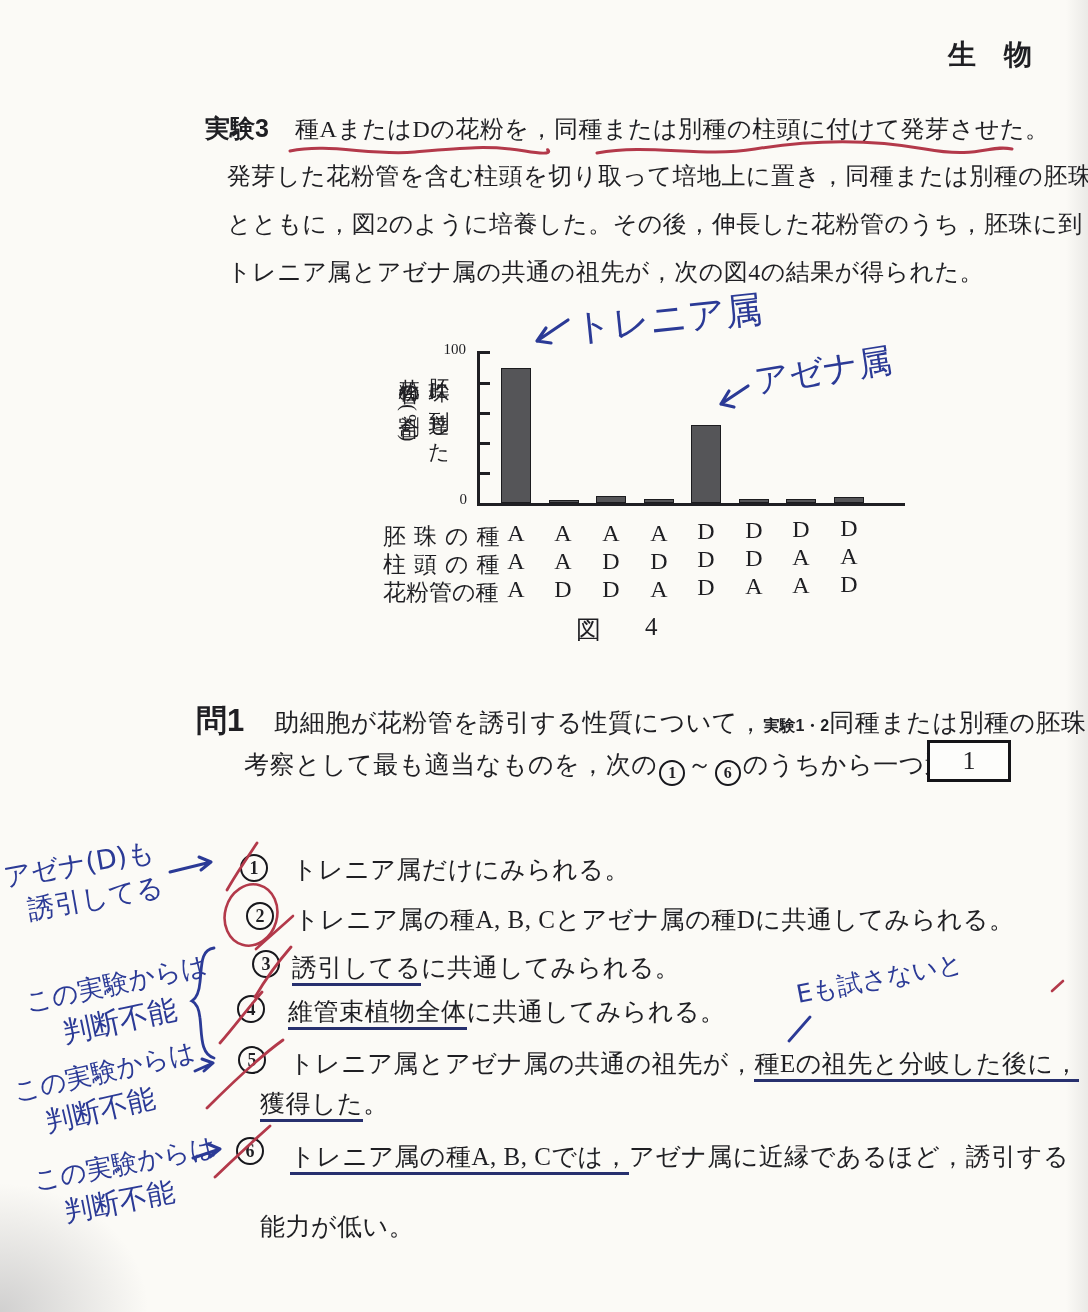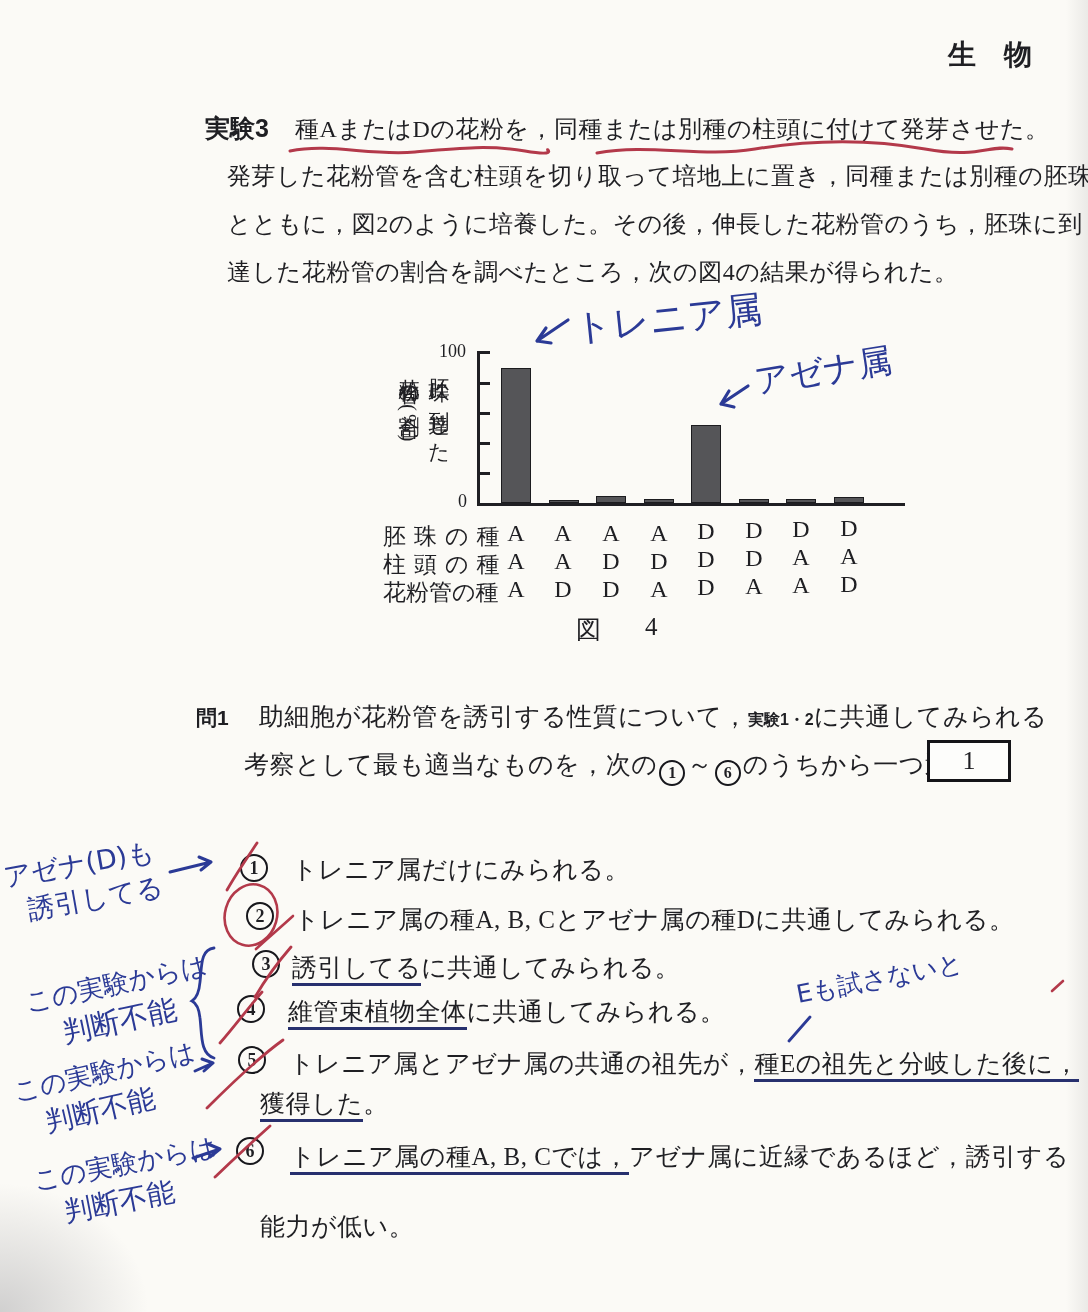--- a/index.html
+++ b/index.html
@@ -21,21 +21,21 @@
         vertical-align:-5px;margin:0 2px;box-sizing:border-box;}
   
   .axis-v{left:477px;top:351px;width:2.5px;height:154px;background:#1f1f23;}
   .tick{width:11px;height:2.5px;background:#1f1f23;left:479px;}
   .baseline{left:477px;top:503px;width:428px;height:2.5px;background:#1f1f23;}
   .bar{width:30px;background:#555558;border:1.5px solid #1c1c1f;box-sizing:border-box;bottom:809px;position:absolute;}
   .ylab{writing-mode:vertical-rl;font-size:21px;letter-spacing:3px;line-height:30px;white-space:nowrap;}
   .rowlab4{font-size:23px;letter-spacing:8px;white-space:nowrap;}
   .rowlab5{font-size:23px;letter-spacing:0px;white-space:nowrap;}
   .cell{font-size:24px;transform:translateX(-50%);position:absolute;}
-  .ytick-label{font-size:18px;text-align:right;width:46px;}
+  .ytick-label{font-size:15px;text-align:right;width:46px;}
   
   .hand{font-family:"DejaVu Sans","Liberation Sans",sans-serif;color:#2b3a96;white-space:nowrap;}
   .answer-box{border:3.5px solid #141418;width:84px;height:42px;display:flex;align-items:center;justify-content:center;font-size:26px;box-sizing:border-box;background:#fdfdfb;}
   .shadow-bl{left:0;bottom:0;width:150px;height:130px;
      background:radial-gradient(ellipse at 0% 100%,rgba(110,110,118,.30),rgba(110,110,118,0) 70%);}
   .shadow-r{right:0;top:0;width:22px;height:100%;
      background:linear-gradient(to right,rgba(90,90,95,0),rgba(90,90,95,.10));}
   svg.overlay{position:absolute;left:0;top:0;pointer-events:none;}
 </style>
 </head>
@@ -45,21 +45,21 @@
 <div class="abs shadow-r"></div>
 
 <div class="abs serif" style="left:948px;top:36px;font-size:28px;font-weight:bold;">生　物</div>
 
 <div class="abs" style="left:205px;top:112px;">
   <span class="gothic" style="font-size:25px;">実験3</span>
   <span class="serif ptext" style="margin-left:22px;">種AまたはDの花粉を，同種または別種の柱頭に付けて発芽させた。</span>
 </div>
 <div class="abs serif ptext" style="left:227px;top:160px;">発芽した花粉管を含む柱頭を切り取って培地上に置き，同種または別種の胚珠</div>
 <div class="abs serif ptext" style="left:227px;top:208px;">とともに，図2のように培養した。その後，伸長した花粉管のうち，胚珠に到</div>
-<div class="abs serif ptext" style="left:227px;top:256px;">達した花粉管の割合を調べたところ，次の図4の結果が得られた。</div>
+<div class="abs serif ptext" style="left:227px;top:256px;">トレニア属とアゼナ属の共通の祖先が，次の図4の結果が得られた。</div>
 
 <div class="abs ylab serif" style="left:394px;top:362px;">
   <span style="display:block;">胚珠に到達した</span>
   <span style="display:block;">花粉管の割合(%)</span>
 </div>
 <div class="abs serif ytick-label" style="left:420px;top:341px;">100</div>
 <div class="abs serif ytick-label" style="left:421px;top:491px;">0</div>
 
 <div class="abs axis-v"></div>
 <div class="abs tick" style="top:351px;"></div>
@@ -111,22 +111,22 @@
 
 <div class="abs" style="left:576px;top:613px;display:flex;gap:44px;font-size:25px;">
   <span class="serif">図</span>
   <span class="serif">4</span>
 </div>
 
 <div class="abs hand" style="left:574px;top:294px;font-size:37px;transform:rotate(-6deg);">トレニア属</div>
 <div class="abs hand" style="left:754px;top:348px;font-size:34px;transform:rotate(-9deg);">アゼナ属</div>
 
 <div class="abs" style="left:196px;top:700px;">
-  <span class="gothic" style="font-size:21px;">問1</span>
-  <span class="serif qtext" style="margin-left:26px;">助細胞が花粉管を誘引する性質について，</span><span class="gothic" style="font-size:16px;">実験1・2</span><span class="serif qtext">に共通してみられる</span>
+  <span class="gothic" style="font-size:31px;">問1</span>
+  <span class="serif qtext" style="margin-left:26px;">助細胞が花粉管を誘引する性質について，</span><span class="gothic" style="font-size:16px;">実験1・2</span><span class="serif qtext">同種または別種の胚珠</span>
 </div>
 <div class="abs" style="left:244px;top:748px;">
   <span class="serif qtext">考察として最も適当なものを，次の</span><span class="cnum-inline serif">1</span><span class="serif qtext">～</span><span class="cnum-inline serif">6</span><span class="serif qtext">のうちから一つ選べ。</span>
 </div>
 <div class="abs answer-box serif" style="left:927px;top:740px;">
   <span>1</span>
 </div>
 
 <div class="abs cnum serif" style="left:240px;top:854px;">1</div>
 <div class="abs opt serif" style="left:292px;top:853px;"><span>トレニア属だけにみられる。</span></div>

